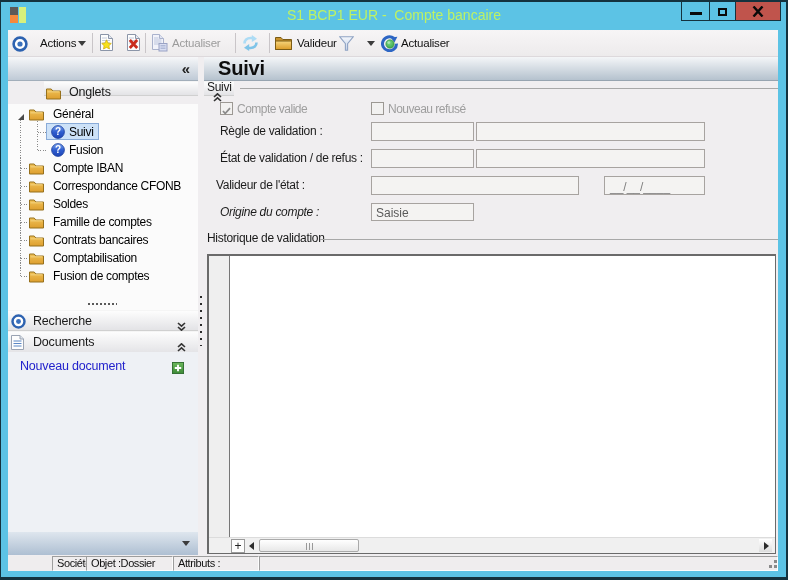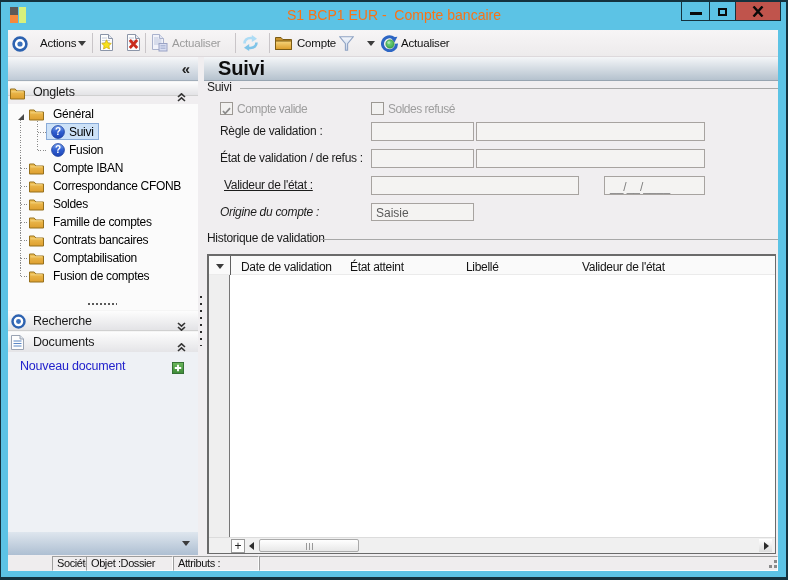--- a/index.html
+++ b/index.html
@@ -1,21 +1,21 @@
 <!DOCTYPE html>
 <html><head>
 <meta charset="utf-8">
 <style>
 * { margin:0; padding:0; box-sizing:border-box; }
 html,body { width:788px; height:580px; overflow:hidden; }
 body { position:relative; background:#14323e; font-family:"Liberation Sans",sans-serif; }
 .abs { position:absolute; }
 .frame { left:1px; top:2px; width:785px; height:575px; background:#5cc3e5; }
 
-.title { left:0; top:2px; width:788px; height:28px; font-size:14px; color:#f97316; text-align:center; line-height:27px; }
+.title { left:0; top:2px; width:788px; height:28px; font-size:14px; color:#bef264; text-align:center; line-height:27px; }
 .appicon { left:10px; top:7px; width:16px; height:16px; }
 .appicon .g { position:absolute; left:0; top:0; width:8px; height:8px; background:#5d5a58; }
 .appicon .o { position:absolute; left:0; top:8px; width:8px; height:8px; background:#f5893c; }
 .appicon .v { position:absolute; left:8.5px; top:0; width:7px; height:16px; background:#d8f07c; }
 .wbtn { top:2px; height:19px; border:1px solid #14323e; border-top:none; color:#0a0a0a; text-align:center; font-weight:bold; font-size:13px; line-height:18px; }
 #bmin { left:681px; width:29px; background:#5cc3e5; }
 #bmax { left:709px; width:27px; background:#5cc3e5; }
 #bclose { left:735px; width:46px; background:#c0544c; }
 .ming { display:inline-block; width:12px; height:3px; background:#0a0a0a; vertical-align:middle; margin-top:3px;}
 .maxg { display:inline-block; width:9px; height:8px; border:2px solid #0a0a0a; vertical-align:middle; margin-top:1px;}
@@ -118,21 +118,21 @@
 <div class="abs" id="ic-folder" style="left:275px; top:36px;"><svg width="17" height="14" viewBox="0 0 17 14">
       <path d="M0.5 1.5 L6 1.5 L7.8 3.5 L16.5 3.5 L16.5 13.5 L0.5 13.5 Z" fill="#c8922c" stroke="#7c5c14"></path>
       <path d="M0.5 5 L16.5 5 L16.5 13.5 L0.5 13.5 Z" fill="url(#gf1)" stroke="#7c5c14"></path>
       <defs>
         <linearGradient id="gf1" x1="0" y1="0" x2="0" y2="1">
           <stop offset="0" stop-color="#f7d67d"></stop>
           <stop offset="1" stop-color="#dC9c28"></stop>
         </linearGradient>
       </defs>
     </svg></div>
-<div class="abs titem" style="left:297px;">Compte</div>
+<div class="abs titem" style="left:297px;">Valideur</div>
 <div class="abs" id="ic-funnel" style="left:339px; top:36px;"><svg width="15" height="15" viewBox="0 0 15 15">
       <path d="M0.8 0.8 L14.2 0.8 L8.6 7.6 L8.6 14.2 L6.4 14.2 L6.4 7.6 Z" fill="url(#fng)" stroke="#90a4c4" stroke-width="1.1"></path>
       <defs>
         <linearGradient id="fng" x1="0" y1="0" x2="0" y2="1">
           <stop offset="0" stop-color="#f4f7fc"></stop>
           <stop offset="1" stop-color="#c4d2e8"></stop>
         </linearGradient>
       </defs>
     </svg></div>
 <div class="abs tri-d" style="left:367px; top:41px;"></div>
@@ -146,21 +146,21 @@
           <stop offset="0" stop-color="#7fd98a"></stop>
           <stop offset="1" stop-color="#2fa040"></stop>
         </radialGradient>
       </defs>
     </svg></div>
 <div class="abs titem" style="left:401px;">Actualiser</div>
 
 <div class="abs sb-s1">
     <span style="position:absolute; right:8px; top:3px; font-size:15px; font-weight:bold; color:#222;">«</span>
   </div>
-<div class="abs hdr" style="top:81px; height:15px;">
+<div class="abs hdr" style="top:81px; height:15px;margin-left:36px;">
     <span style="position:absolute; left:2px; top:4px;"><svg width="15" height="13" viewBox="0 0 15 13">
         <path d="M0.5 12 L0.5 2 L5.2 2 L6.8 4 L14.5 4 L14.5 12 Z" fill="url(#tf2)" stroke="#96701c"></path>
         <path d="M1.5 4.8 L13.5 4.8" stroke="#f2cf78" stroke-width="1.2"></path>
         <defs>
           <linearGradient id="tf2" x1="0" y1="0" x2="0" y2="1">
             <stop offset="0" stop-color="#f0c258"></stop>
             <stop offset="1" stop-color="#dd9e2e"></stop>
           </linearGradient>
         </defs>
       </svg></span>
@@ -354,50 +354,42 @@
     <span class="t">Suivi</span>
   </div>
 <div class="abs legend" style="left:207px; top:80px;">Suivi</div>
 <div class="abs fline" style="left:240px; top:88px; width:538px;"></div>
 
 <div class="abs cb" style="left:220px; top:102px;"><svg width="11" height="11" viewBox="0 0 11 11">
       <path d="M2 5 L4.2 7.5 L9 2.2" stroke="#8a8a8a" stroke-width="1.8" fill="none"></path>
     </svg></div>
 <div class="abs flabel gray" style="left:237px; top:102px; font-size:12px; letter-spacing:-0.5px; color:#9e9e9e;">Compte valide</div>
 <div class="abs cb" style="left:371px; top:102px;"></div>
-<div class="abs flabel gray" style="left:388px; top:102px; font-size:12px; letter-spacing:-0.5px; color:#9e9e9e;">Soldes refusé</div>
+<div class="abs flabel gray" style="left:388px; top:102px; font-size:12px; letter-spacing:-0.5px; color:#9e9e9e;">Nouveau refusé</div>
 
 <div class="abs flabel" style="left:220px; top:124px;">Règle de validation :</div>
 <div class="abs fbox" style="left:371px; top:122px; width:103px; height:19px;"></div>
 <div class="abs fbox" style="left:476px; top:122px; width:229px; height:19px;"></div>
 
 <div class="abs flabel" style="left:220px; top:151px;">État de validation / de refus :</div>
 <div class="abs fbox" style="left:371px; top:149px; width:103px; height:19px;"></div>
 <div class="abs fbox" style="left:476px; top:149px; width:229px; height:19px;"></div>
 
-<div class="abs flabel" style="left:224px; top:178px;text-decoration:underline;">Valideur de l'état :</div>
+<div class="abs flabel" style="left:216px; top:178px;">Valideur de l'état :</div>
 <div class="abs fbox" style="left:371px; top:176px; width:208px; height:19px;"></div>
 <div class="abs fbox" style="left:604px; top:176px; width:101px; height:19px; color:#808080; font-size:12px; padding:3px 0 0 5px;">__/__/____</div>
 
 <div class="abs flabel" style="left:220px; top:205px;font-style:italic;">Origine du compte :</div>
 <div class="abs fbox" style="left:371px; top:203px; width:103px; height:18px; color:#5a5a5a; font-size:12px; padding:2px 0 0 4px;">Saisie</div>
 
 <div class="abs legend" style="left:207px; top:231px;">Historique de validation</div>
 <div class="abs fline" style="left:320px; top:239px; width:458px;"></div>
 
 <div class="abs tbl">
   <div style="position:absolute; left:0; top:0; width:21px; height:100%; background:#efefef; border-right:1px solid #777;"></div>
-  <div class="thead">
-      <div style="position:absolute; left:21px; top:0; width:1px; height:19px; background:#606060;"></div>
-    <div class="tri-d" style="position:absolute; left:7px; top:8px;"></div>
-    <div style="position:absolute; left:32px; top:4px;">Date de validation</div>
-    <div style="position:absolute; left:141px; top:4px;">État atteint</div>
-    <div style="position:absolute; left:257px; top:4px;">Libellé</div>
-    <div style="position:absolute; left:373px; top:4px;">Valideur de l'état</div>
-  </div>
   <div style="position:absolute; left:22px; top:19px; right:0; bottom:16px; background:#fff;"></div>
 
   <div class="hsb" style="left:0; right:0; bottom:0; height:16px; background:#f0f0f0; border-top:1px solid #dcdcdc;">
     <div style="position:absolute; left:22px; top:1px; width:14px; height:14px; background:#fdfdfd; border:1px solid #9a9a9a; text-align:center; line-height:12px; font-size:12px; color:#222;">+</div>
     <div class="tri-l" style="position:absolute; left:40px; top:4px;"></div>
     <div style="position:absolute; left:50px; top:1px; width:100px; height:13px; background:linear-gradient(#ffffff,#e8e8e8); border:1px solid #aaa; border-radius:2px;">
       <div style="position:absolute; left:46px; top:3px; width:1px; height:7px; background:#999;"></div>
       <div style="position:absolute; left:49px; top:3px; width:1px; height:7px; background:#999;"></div>
       <div style="position:absolute; left:52px; top:3px; width:1px; height:7px; background:#999;"></div>
     </div>

